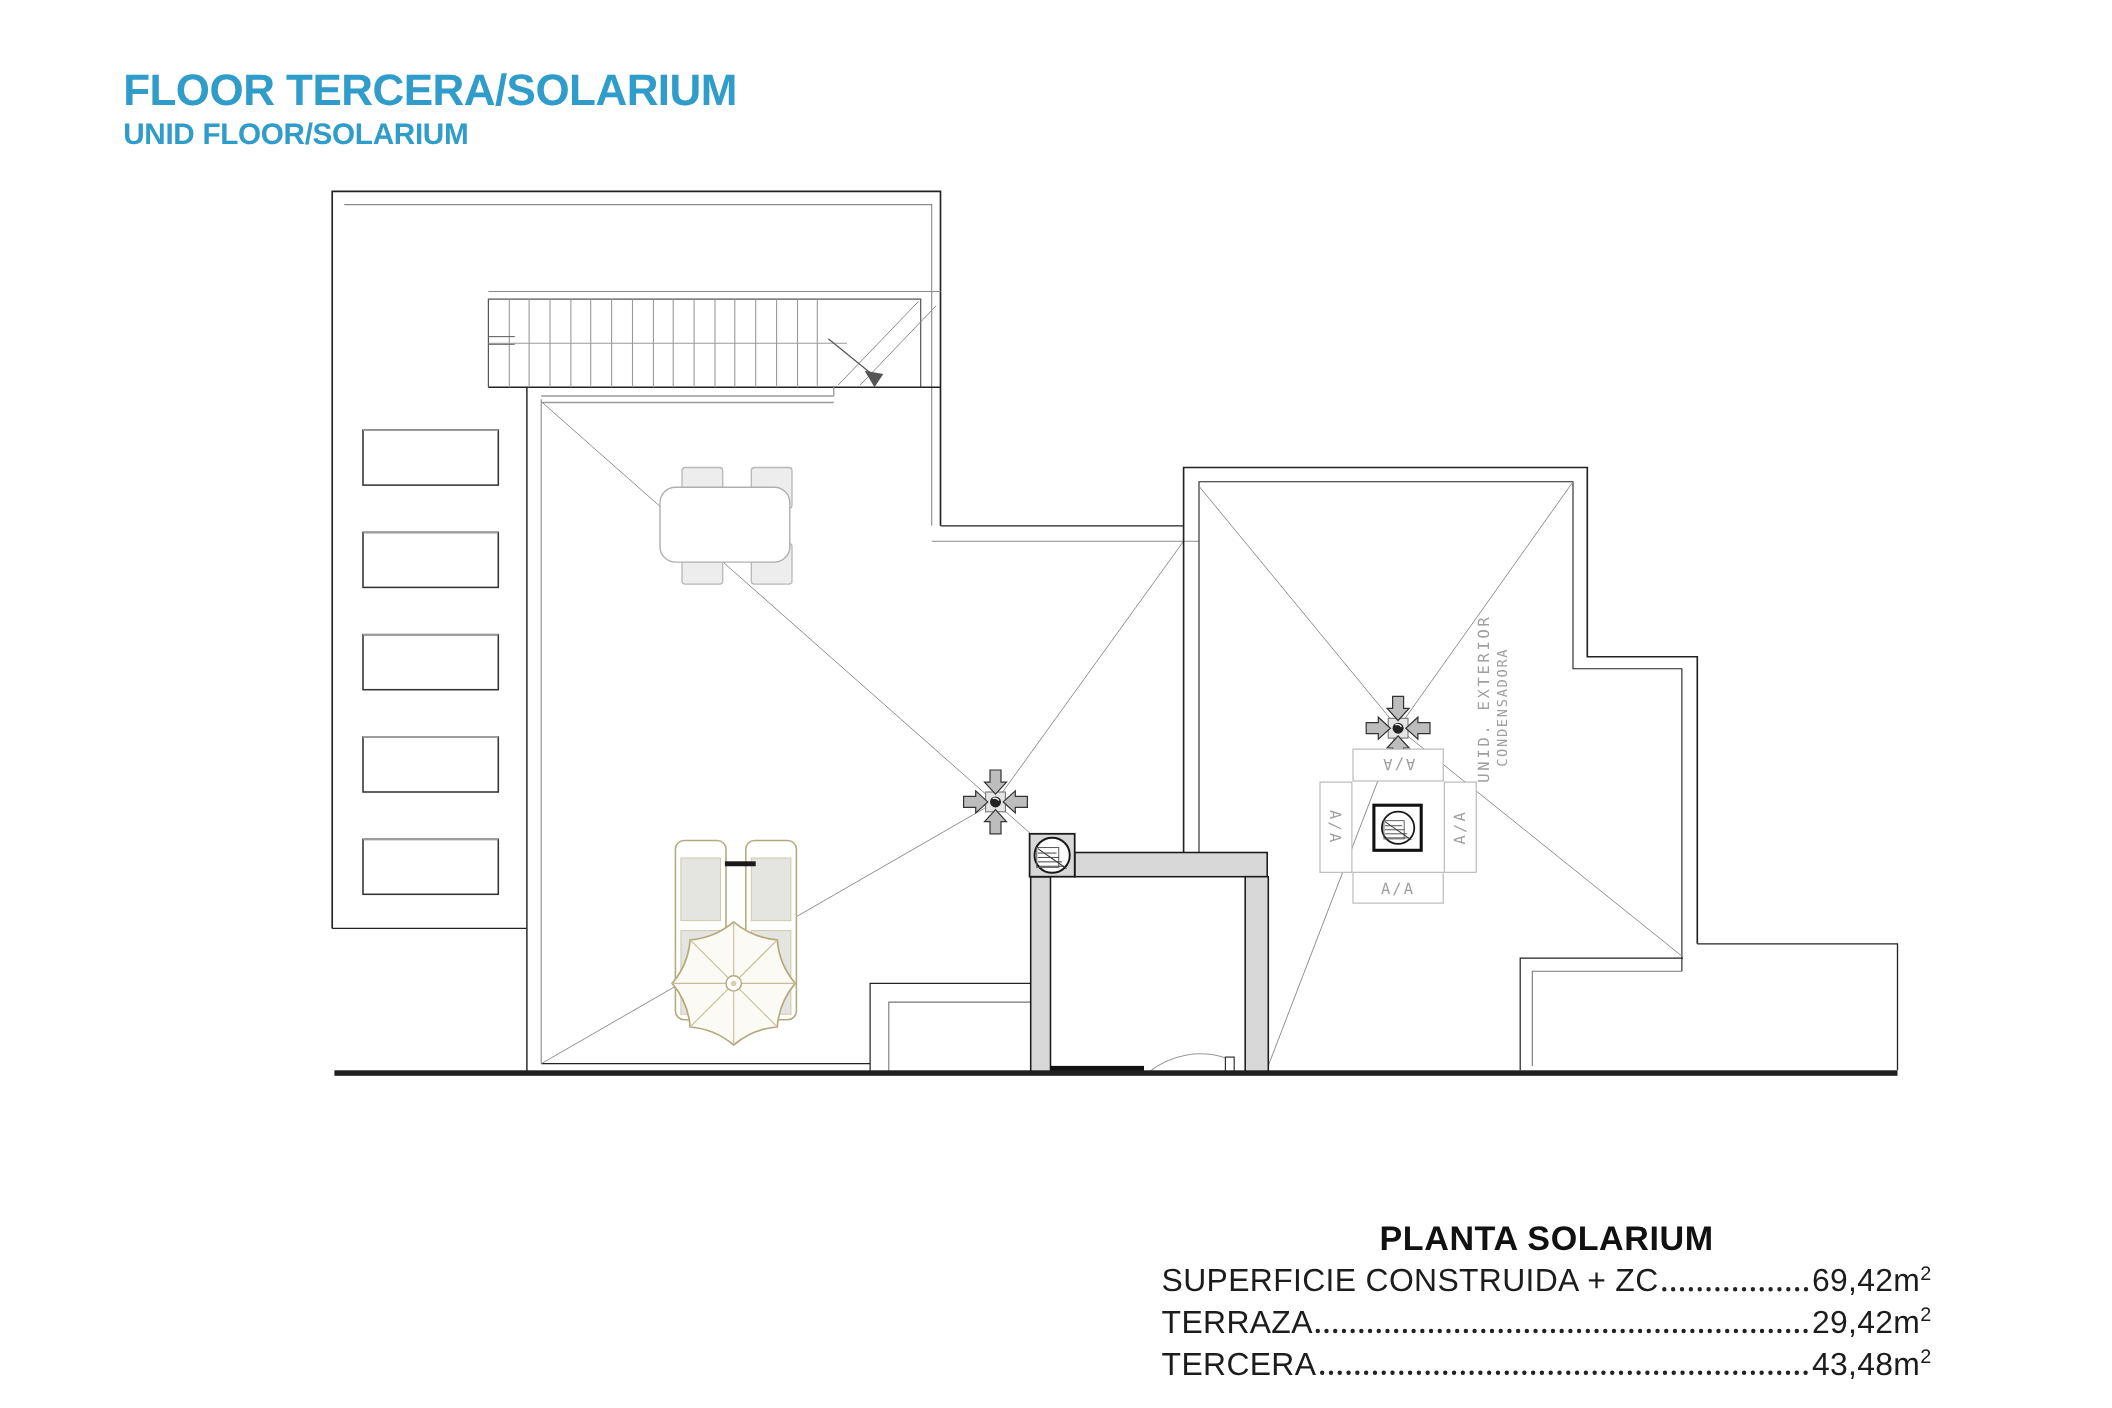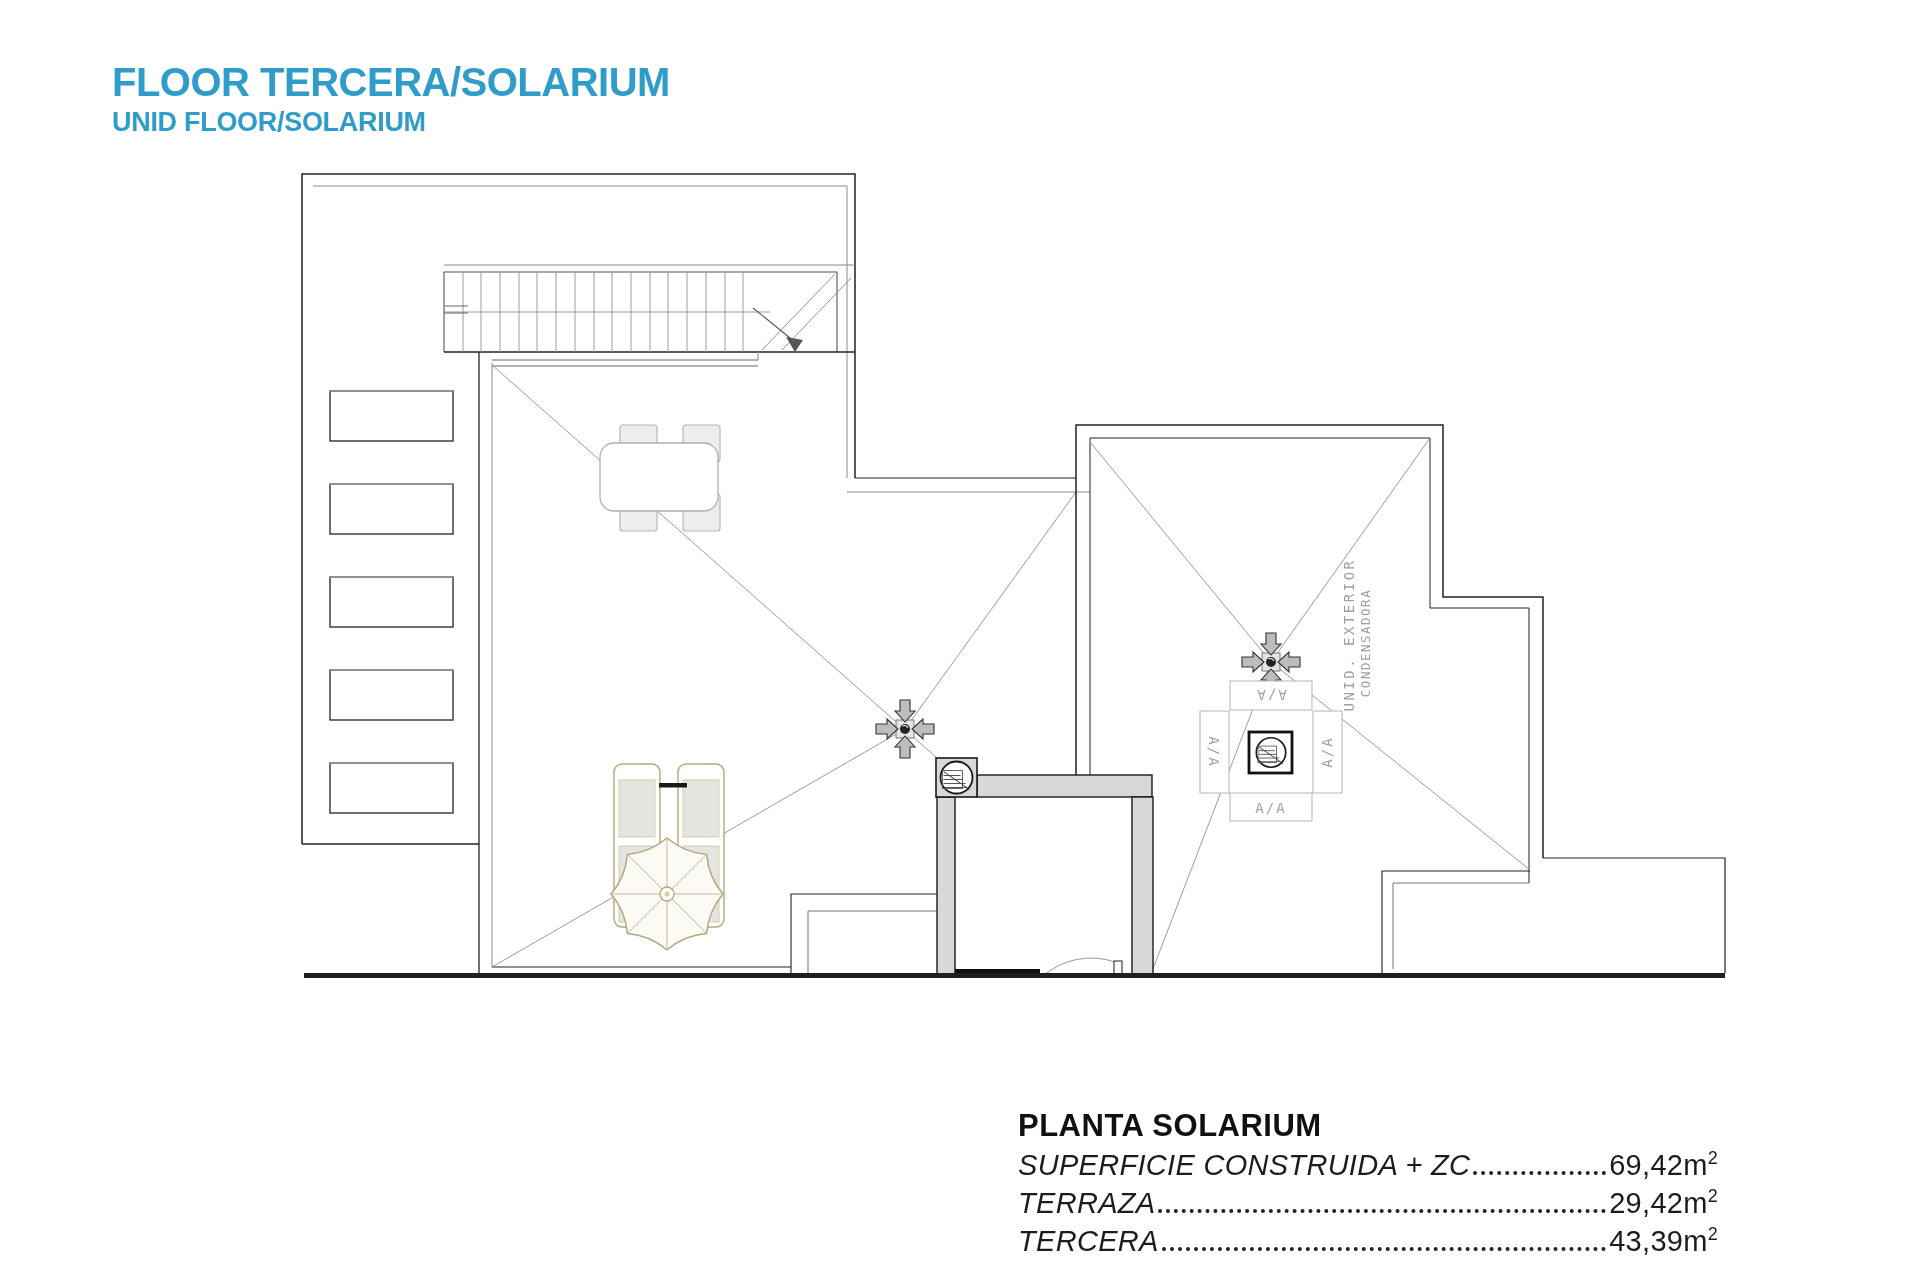--- a/index.html
+++ b/index.html
@@ -11,31 +11,31 @@
   .title-main{
     font-size:40px;font-weight:bold;letter-spacing:-0.5px;
     color:var(--accent,#2f9cc9);line-height:48px;white-space:nowrap;
   }
   .title-sub{
     font-size:27px;font-weight:bold;letter-spacing:-0.3px;
     color:var(--accent,#2f9cc9);line-height:32px;white-space:nowrap;
   }
   .plan-svg{position:absolute;left:0;top:0;}
   .legend{
-    position:absolute;left:1018px;top:1106px;width:700px;
+    position:absolute;left:1056px;top:1106px;width:700px;text-align:center;
   }
   .legend-title{
     font-size:31px;font-weight:bold;letter-spacing:0.5px;line-height:40px;
     color:#111;
   }
   .legend-row{
     display:flex;align-items:baseline;font-size:29px;line-height:38px;
     color:#1c1c1c;letter-spacing:0.3px;
   }
-  .legend-label{white-space:nowrap;font-style:italic;}
+  .legend-label{white-space:nowrap;}
   .leader{
     flex:1 1 auto;border-bottom:4px dotted #222;
     margin:0 3px 7px 3px;min-width:20px;
   }
   .legend-value{white-space:nowrap;}
   .legend-value sup{font-size:62%;vertical-align:super;line-height:0;}
   svg text.cad{
     font-family:"DejaVu Sans Mono", monospace;
     fill:#a0a0a0;
   }
@@ -251,15 +251,15 @@
     <span class="legend-value"><span>69,42m</span><sup>2</sup></span>
   </div>
   <div class="legend-row">
     <span class="legend-label">TERRAZA</span>
     <span class="leader"></span>
     <span class="legend-value"><span>29,42m</span><sup>2</sup></span>
   </div>
   <div class="legend-row">
     <span class="legend-label">TERCERA</span>
     <span class="leader"></span>
-    <span class="legend-value"><span>43,39m</span><sup>2</sup></span>
+    <span class="legend-value"><span>43,48m</span><sup>2</sup></span>
   </div>
 </div>
 
 </body></html>

